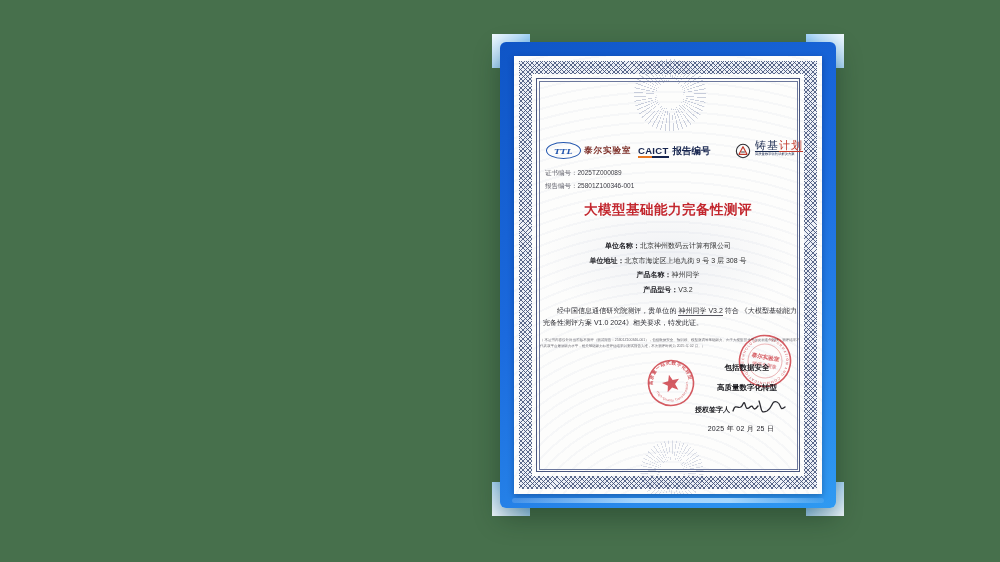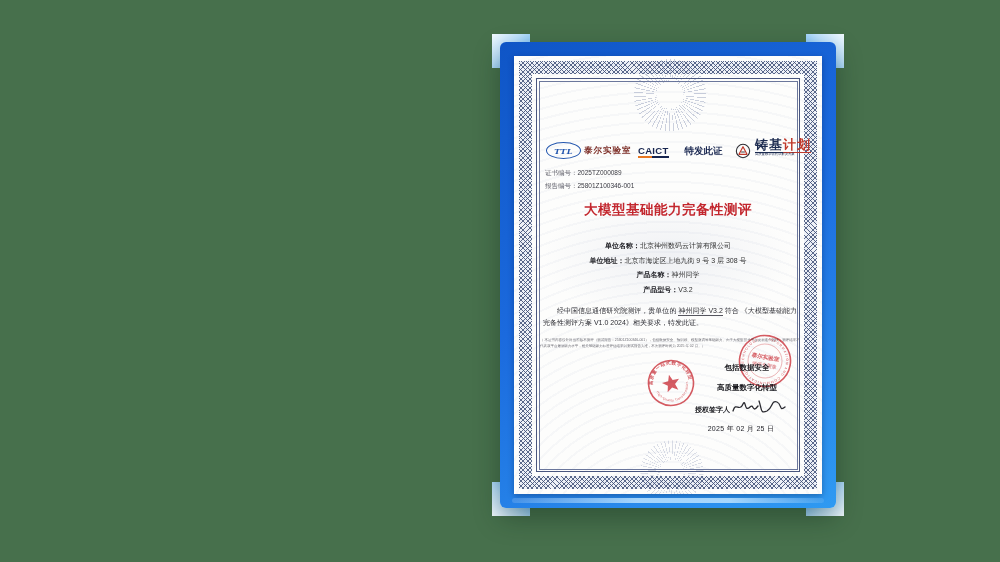--- a/index.html
+++ b/index.html
@@ -41,29 +41,29 @@
     mask:radial-gradient(circle,transparent 0 17%,#000 18% 46%,transparent 47%);}
   .medallion.top{left:101px;top:-16px;width:110px;height:110px;opacity:.5;}
   .medallion.bottom{left:110px;top:368px;width:96px;height:96px;opacity:.35;}
 
   
   .logo-ttl{position:absolute;left:32px;top:86px;display:flex;align-items:center;gap:3px;}
   .ttl-ellipse{width:33px;height:15px;border:1.6px solid #2356ae;border-radius:50%;
     display:flex;align-items:center;justify-content:center;
     font:italic 700 8px "DejaVu Serif",serif;color:#2356ae;letter-spacing:.5px;text-align:center;}
   .ttl-caption{font:600 8.5px "DejaVu Serif",serif;color:#7c2d26;letter-spacing:1px;}
-  .logo-caict{position:absolute;left:124px;top:89px;display:flex;align-items:center;gap:16px;}
+  .logo-caict{position:absolute;left:124px;top:89px;display:flex;align-items:center;gap:4px;}
   .caict-acronym{font-weight:800;font-size:9.5px;color:#16244e;letter-spacing:.3px;
     border-bottom:2px solid #16244e;
     border-image:linear-gradient(90deg,#e87722 45%,#16244e 45%) 1;}
   .caict-name{font-weight:700;font-size:9.5px;color:#16244e;}
   .logo-zhuji{position:absolute;left:221px;top:84px;display:flex;align-items:center;gap:4px;}
   .zhuji-icon{width:16px;height:16px;flex:none;}
   .zhuji-text{display:flex;flex-direction:column;line-height:10px;}
-  .zhuji-name{font-size:13px;font-weight:700;letter-spacing:1px;}
+  .zhuji-name{font-size:11px;font-weight:400;letter-spacing:1px;}
   .zhuji-name .dark{color:#1c2b50;border-bottom:1.2px solid #1c2b50;}
   .zhuji-name .red{color:#c0392b;border-bottom:1.2px solid #c0392b;}
   .zhuji-sub{font-size:6px;transform:scale(.55);transform-origin:left top;color:#1c2b50;white-space:nowrap;margin-top:1px;}
 
   
   .numbers{position:absolute;left:31px;top:111px;font-size:6.5px;line-height:12.5px;color:#3a3a42;}
   .numbers .lbl{color:#60606a;}
   .titles{position:absolute;left:0;top:137px;width:100%;text-align:center;color:#c3272e;}
   .title1{font-size:13px;font-weight:800;letter-spacing:1px;}
   .title2{font-size:13.5px;font-weight:800;letter-spacing:.5px;margin-top:8px;}
@@ -106,21 +106,21 @@
       <div class="inner-line"></div>
       <div class="medallion top"></div>
       <div class="medallion bottom"></div>
 
       <div class="logo-ttl">
         <span class="ttl-ellipse">TTL</span>
         <span class="ttl-caption">泰尔实验室</span>
       </div>
       <div class="logo-caict">
         <span class="caict-acronym">CAICT</span>
-        <span class="caict-name">特发此证</span>
+        <span class="caict-name">报告编号</span>
       </div>
       <div class="logo-zhuji">
         <svg class="zhuji-icon" viewBox="0 0 24 24">
           <circle cx="12" cy="12" r="10" fill="none" stroke="#2d2d33" stroke-width="1.6"></circle>
           <path d="M12 5.5 L18 17 L6 17 Z" fill="none" stroke="#c0392b" stroke-width="1.8" stroke-linejoin="round"></path>
           <path d="M9.2 13.5 L14.8 13.5" stroke="#2d2d33" stroke-width="1.4"></path>
         </svg>
         <div class="zhuji-text">
           <div class="zhuji-name">
             <span class="dark">铸基</span><span class="red">计划</span>

